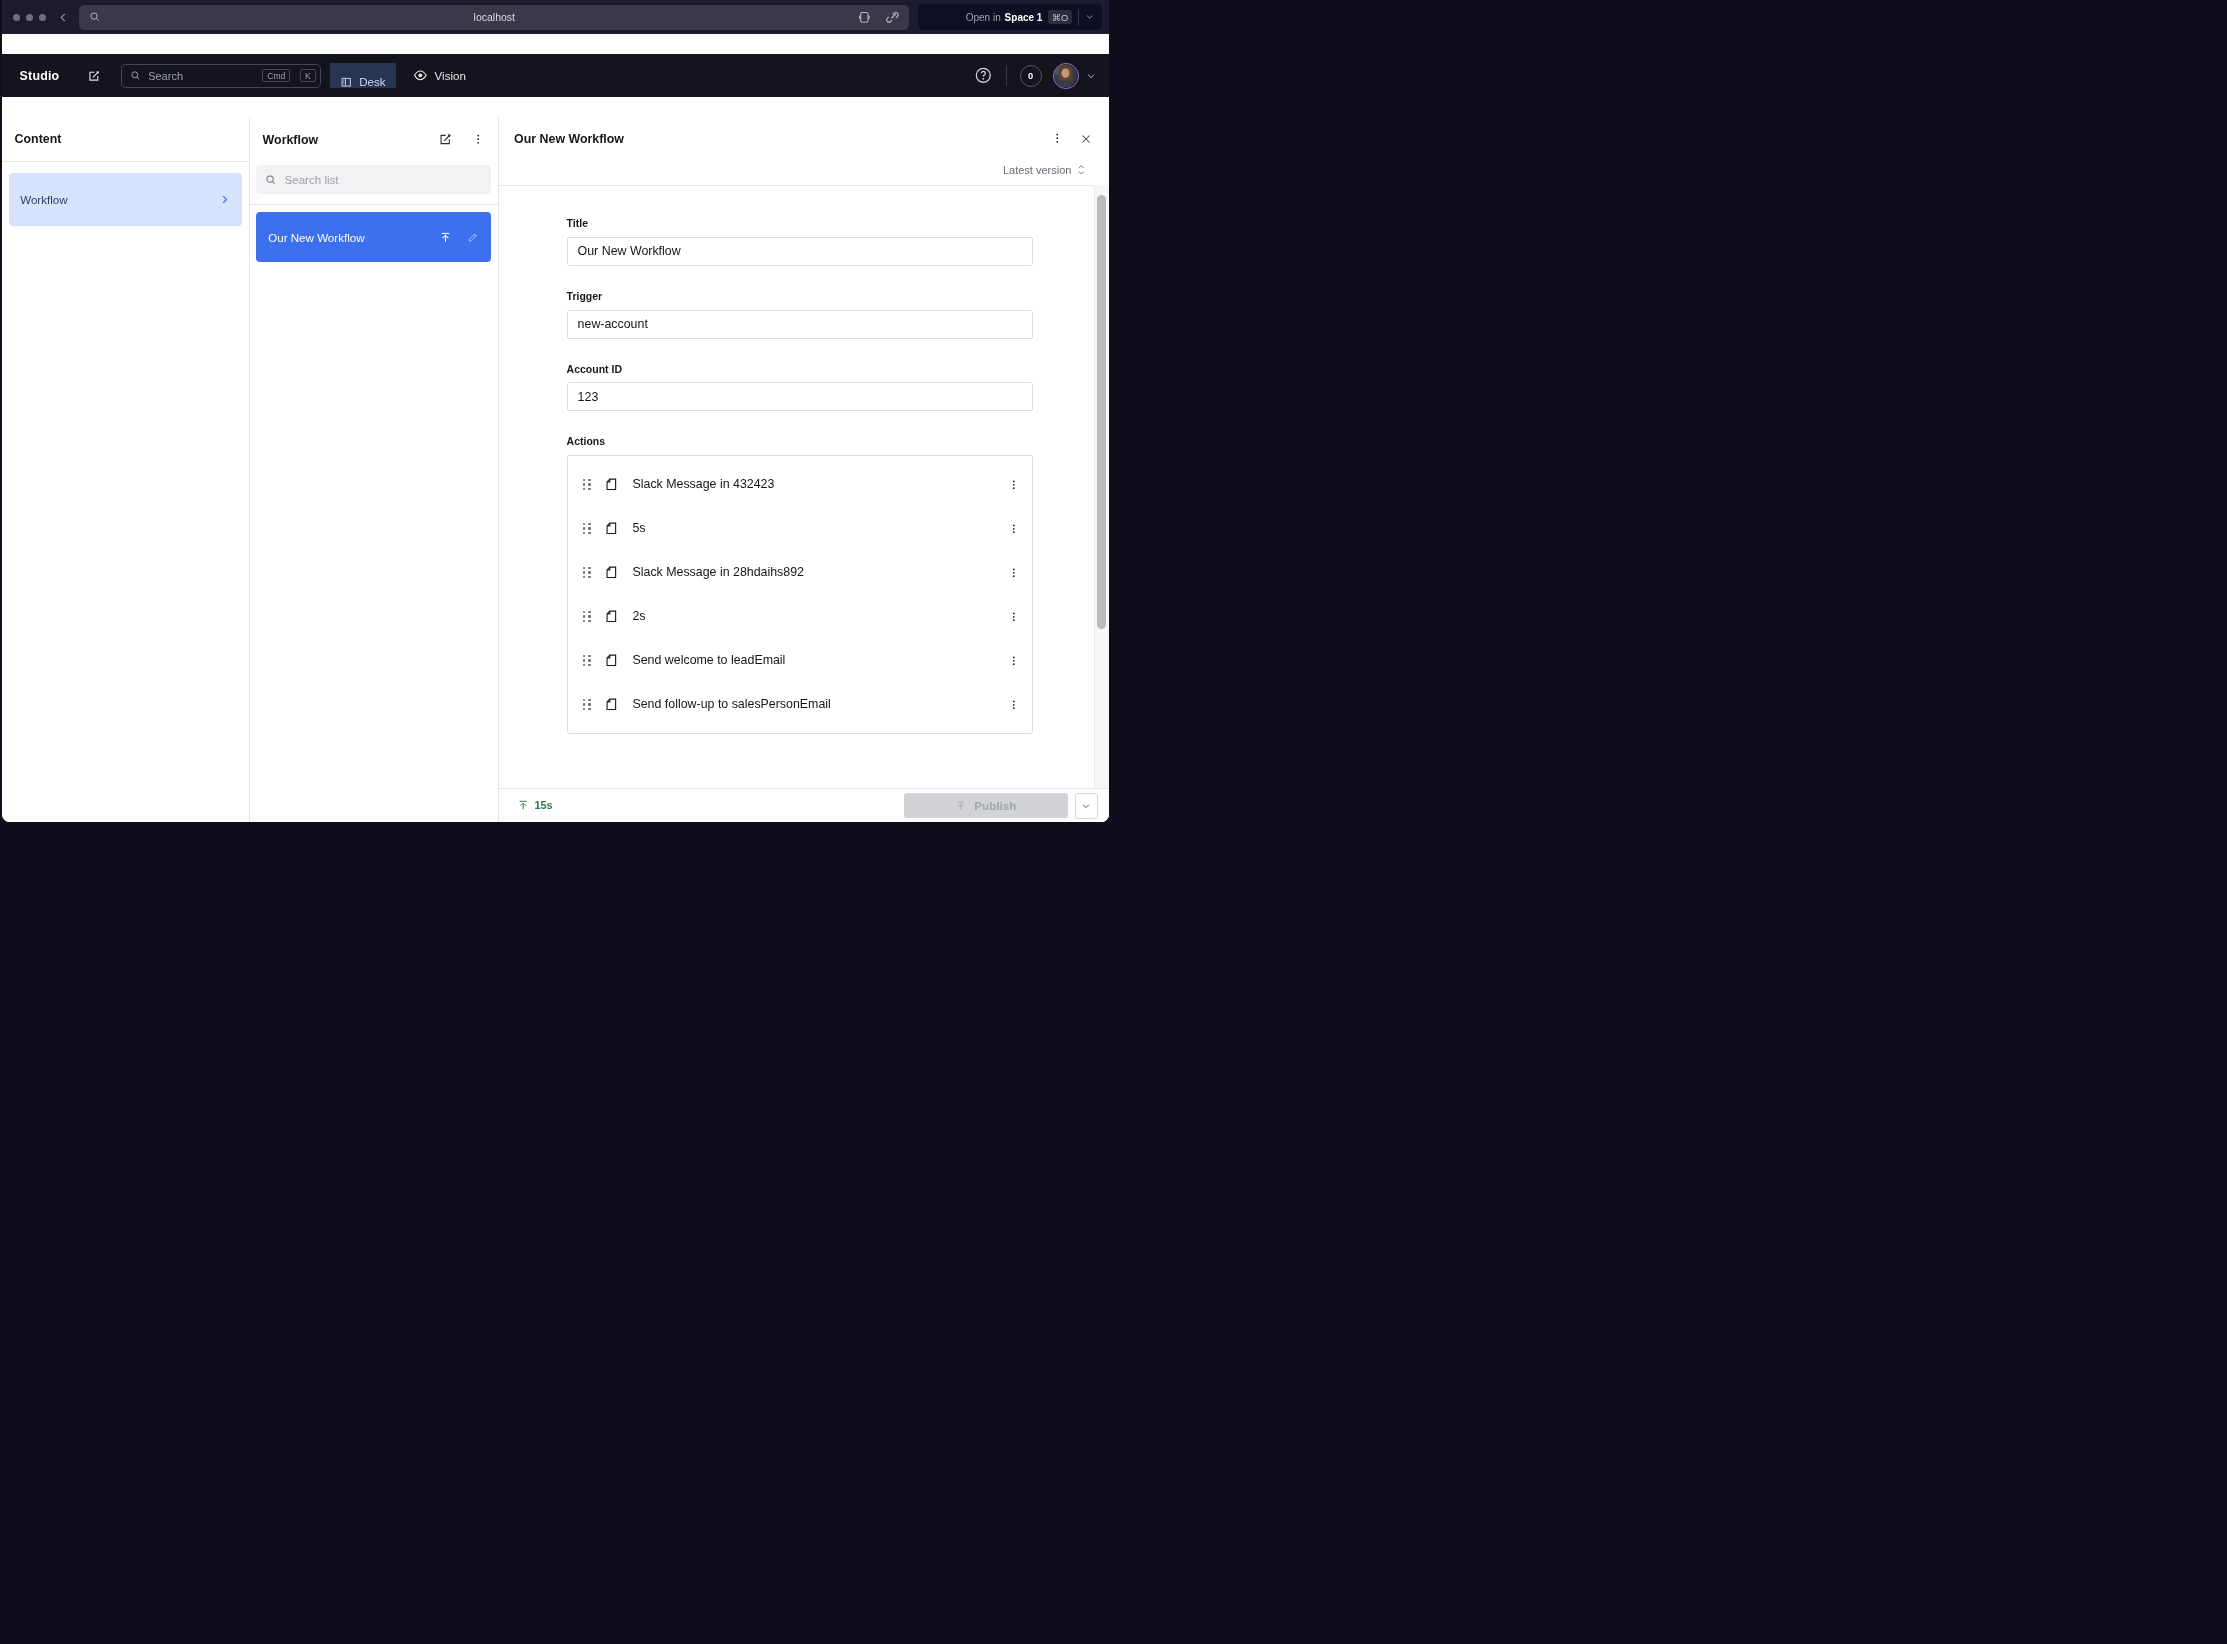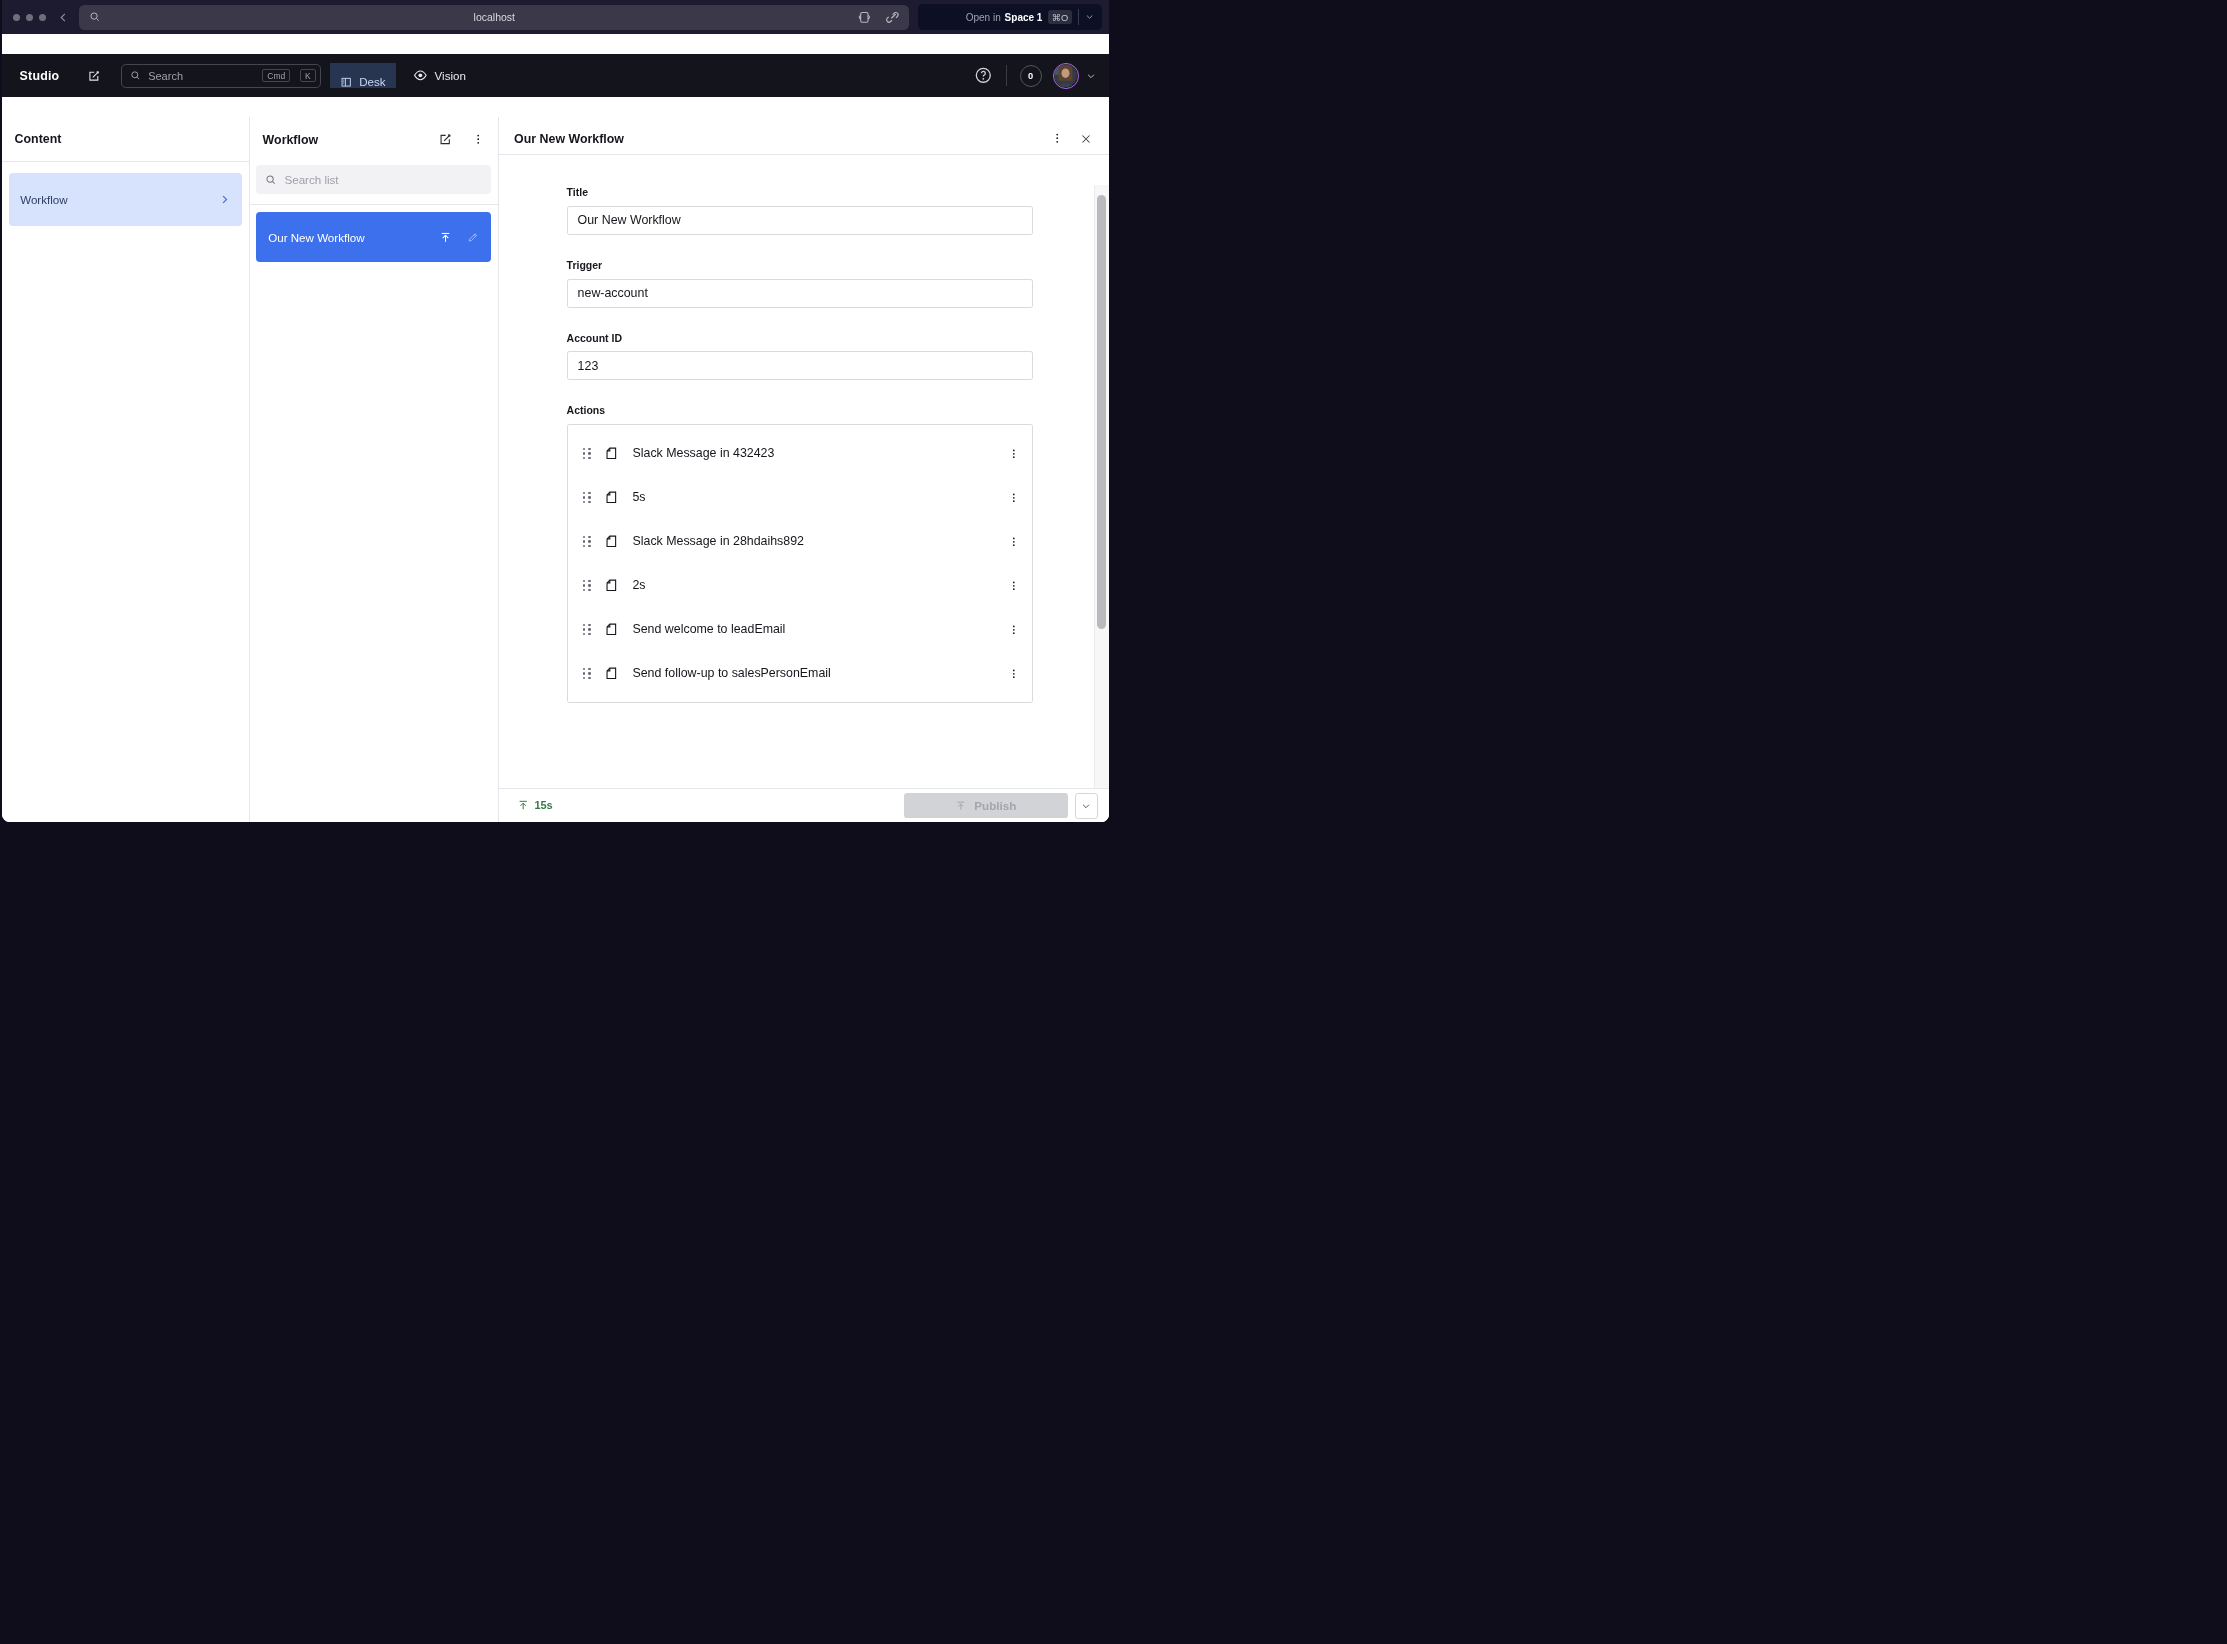--- a/index.html
+++ b/index.html
@@ -273,20 +273,27 @@
             <svg width="12.4" height="12.4" viewBox="0 0 24 24" fill="#14161c">
                 <circle cx="12" cy="5" r="1.7"></circle>
                 <circle cx="12" cy="12" r="1.7"></circle>
                 <circle cx="12" cy="19" r="1.7"></circle>
               </svg>
             <svg width="14" height="14" viewBox="0 0 24 24" fill="none" stroke="#3f4350" stroke-width="1.8">
                 <path d="M6 6 L18 18 M18 6 L6 18"></path>
               </svg>
           </span>
         </div>
+        <div class="ed-version">
+          <span class="txt">Latest version</span>
+          <svg width="8.5" height="11.6" viewBox="0 0 24 32" fill="none" stroke="#6a6c78" stroke-width="2.6">
+              <path d="M5 11 L12 4 L19 11"></path>
+              <path d="M5 21 L12 28 L19 21"></path>
+            </svg>
+        </div>
       </div>
 
       <div class="ed-body">
         <div class="field">
           <div class="field-label">Title</div>
           <input value="Our New Workflow" style="">
         </div>
         <div class="field">
           <div class="field-label">Trigger</div>
           <input value="new-account" style="">

